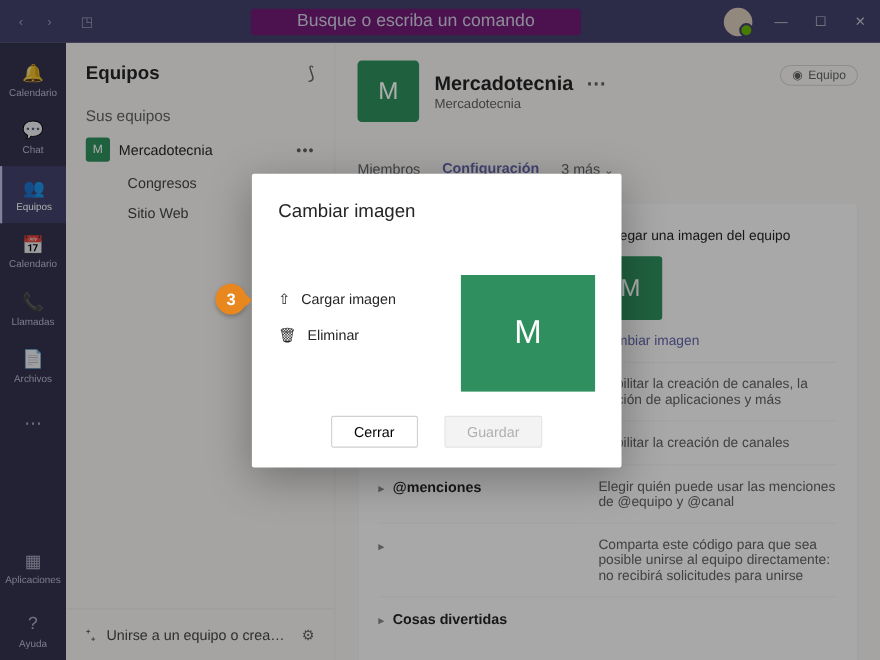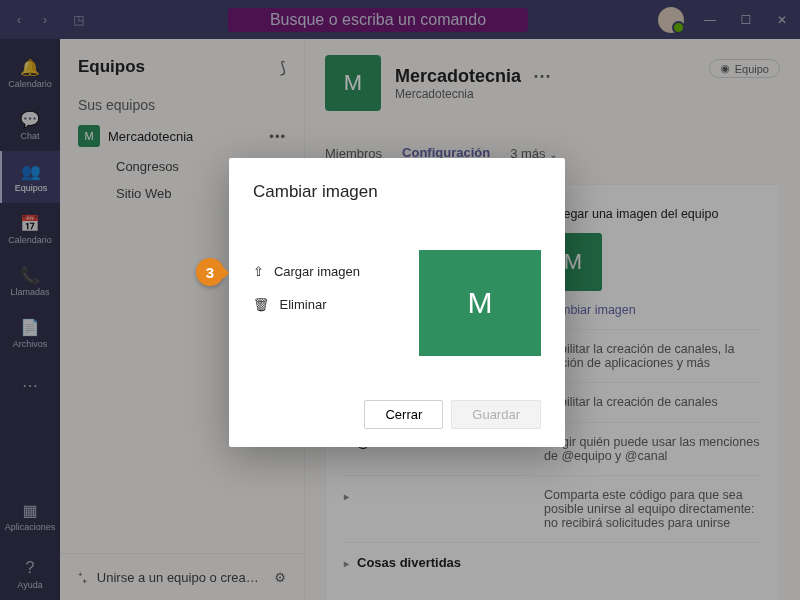--- a/index.html
+++ b/index.html
@@ -48,21 +48,21 @@
   .openrow .imgwrap{margin-top:12px;display:flex;flex-direction:column;gap:12px;}
   .openrow .imgwrap .sq{width:58px;height:58px;background:#2f8f5e;border-radius:3px;color:#fff;display:flex;align-items:center;justify-content:center;font-size:22px;}
   .openrow .chg{color:#6264a7;font-size:12.5px;}
   .dim-overlay { position:absolute;inset:0;background:rgba(0,0,0,0.32); }
   .modal { position:absolute;left:229px;top:158px;width:336px;background:#fff;border-radius:2px;box-shadow:0 10px 40px rgba(0,0,0,.3);padding:24px 24px 18px; }
   .modal h3 { font-size:17px;font-weight:400;color:#252525;margin-bottom:48px; }
   .modal .body { display:flex;gap:28px;align-items:flex-start; }
   .modal .opts { display:flex;flex-direction:column;gap:18px;font-size:13px;color:#252525;padding-top:14px; }
   .modal .opts .opt{display:flex;align-items:center;gap:10px;cursor:pointer;}
   .modal .preview { width:122px;height:106px;background:#2f8f5e;color:#fff;display:flex;align-items:center;justify-content:center;font-size:30px;margin-left:auto; }
-  .modal .btns{display:flex;gap:8px;justify-content:flex-end;margin-top:44px;}
+  .modal .btns{display:flex;gap:24px;justify-content:center;margin-top:22px;}
   .modal .btn{border:1px solid #d0d0d0;background:#fff;padding:6px 20px;font-size:13px;border-radius:2px;cursor:pointer;}
   .modal .btn.primary{background:#f3f3f3;color:#b0b0b0;border-color:#e4e4e4;}
   .callout { position:absolute;left:196px;top:258px;width:28px;height:28px;background:#e8871e;border-radius:50%;color:#fff;display:flex;align-items:center;justify-content:center;font-weight:700;font-size:15px;box-shadow:0 2px 4px rgba(0,0,0,.25); }
   .callout::after{content:"";position:absolute;left:27px;top:9px;border:6px solid transparent;border-left-color:#e8871e;}
   .filter-ico{color:#616161;}
 </style>
 </head>
 <body>
 
 <div class="titlebar">

